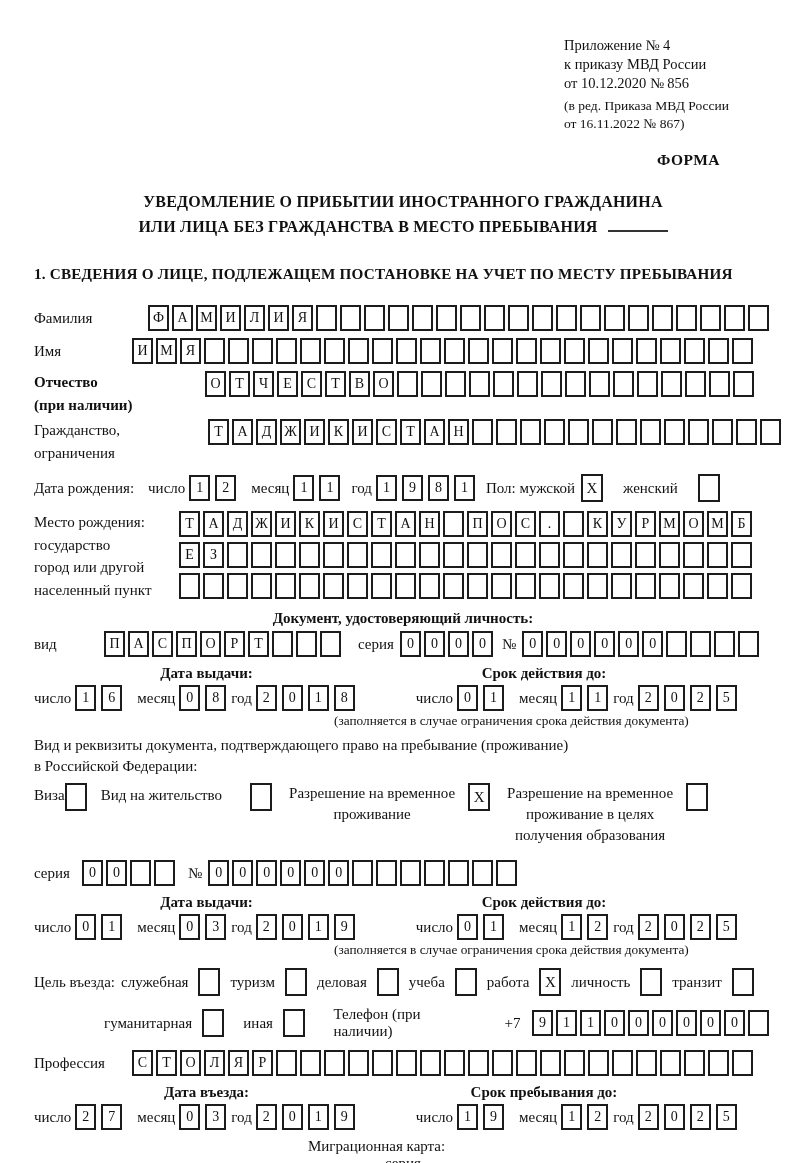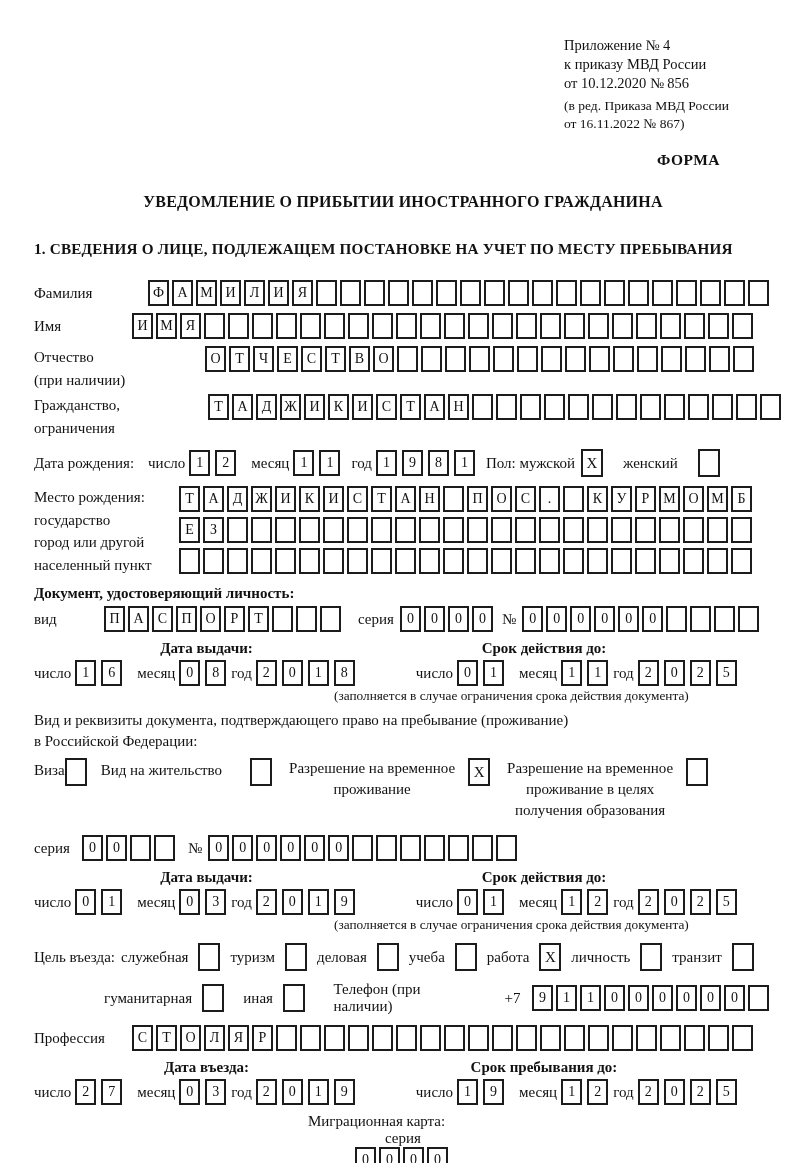--- a/index.html
+++ b/index.html
@@ -19,27 +19,27 @@
   .lbl { font-size:15px; }
   .lbl-col { font-size:15px; line-height:22.5px; flex-shrink:0; }
 
   .cellrow { display:inline-flex; }
   .cell { display:inline-block; width:21px; height:26px; border:2px solid #1c1c1c; margin-right:3px;
           text-align:center; font-size:14px; line-height:22px; background:#fff; flex-shrink:0; }
   .checkbox { display:inline-block; width:22px; height:28px; border:2px solid #1c1c1c;
               text-align:center; font-size:15px; line-height:24px; background:#fff; flex-shrink:0; }
 
   .w95 { width:98px; flex-shrink:0; }
-  .w170 { width:171px; flex-shrink:0; }
+  .w170 { width:171px; flex-shrink:0;font-weight:bold; }
   .w144 { width:145px; flex-shrink:0; }
 
   .two-col-row { display:flex; align-items:flex-start; margin-top:7px; }
   .cells-stack .cellrow { margin-bottom:5px; }
 
-  .center-bold { font-weight:bold; font-size:15px; margin-top:6px; }
+  .center-bold { text-align:center; font-weight:bold; font-size:15px; margin-top:6px; }
 
   .dates-block { margin-top:8px; }
   .dp-headings { display:flex; font-weight:bold; font-size:15px; }
   .dp-headings .h-left { width:345px; text-align:center; }
   .dp-headings .h-right { width:330px; text-align:center; }
   .dp-cells-line { display:flex; align-items:center; margin-top:3px; }
   .dgroup { display:flex; align-items:center; }
   .dgroup .dlabel { font-size:15px; margin-right:4px; }
   .dgroup .cell { margin-right:5px; }
   .gap6 { width:6px; } .gap10 { width:10px; } .gap14 { width:14px; } .gap20 { width:20px; } .gap28 { width:28px; }
@@ -65,20 +65,21 @@
     <div>от 10.12.2020 № 856</div>
     <div class="small">
       <div>(в ред. Приказа МВД России</div>
       <div>от 16.11.2022 № 867)</div>
     </div>
   </div>
   <div class="forma">ФОРМА</div>
 
   <div class="title">
     <div>УВЕДОМЛЕНИЕ О ПРИБЫТИИ ИНОСТРАННОГО ГРАЖДАНИНА</div>
+    <div><span>ИЛИ ЛИЦА БЕЗ ГРАЖДАНСТВА В МЕСТО ПРЕБЫВАНИЯ</span><span class="title-underline"></span></div>
   </div>
 
   <div class="section-heading">1. СВЕДЕНИЯ О ЛИЦЕ, ПОДЛЕЖАЩЕМ ПОСТАНОВКЕ НА УЧЕТ ПО МЕСТУ ПРЕБЫВАНИЯ</div>
 
   <div class="row" style="margin-top:22px;justify-content:space-between;">
     <span class="lbl w95">Фамилия</span>
     <span class="cellrow">
         <span class="cell">Ф</span>
         <span class="cell">А</span>
         <span class="cell">М</span>

